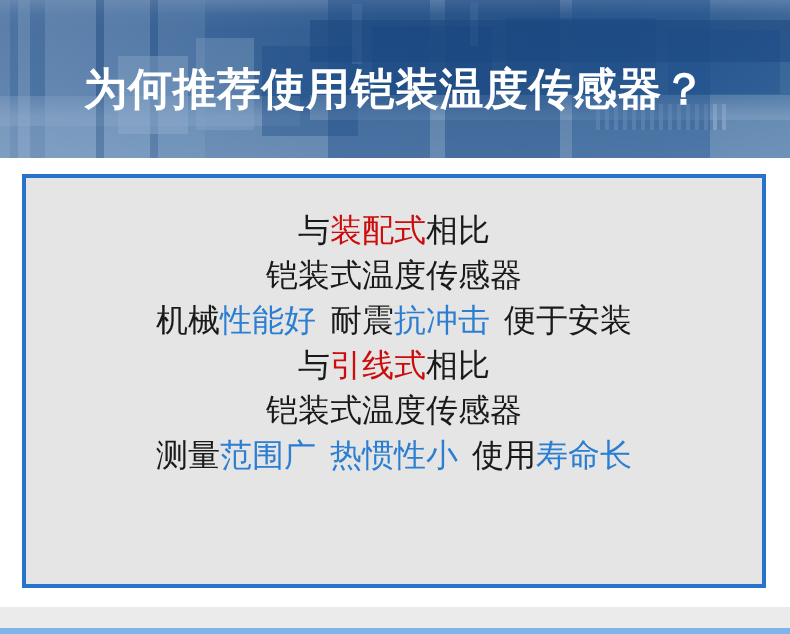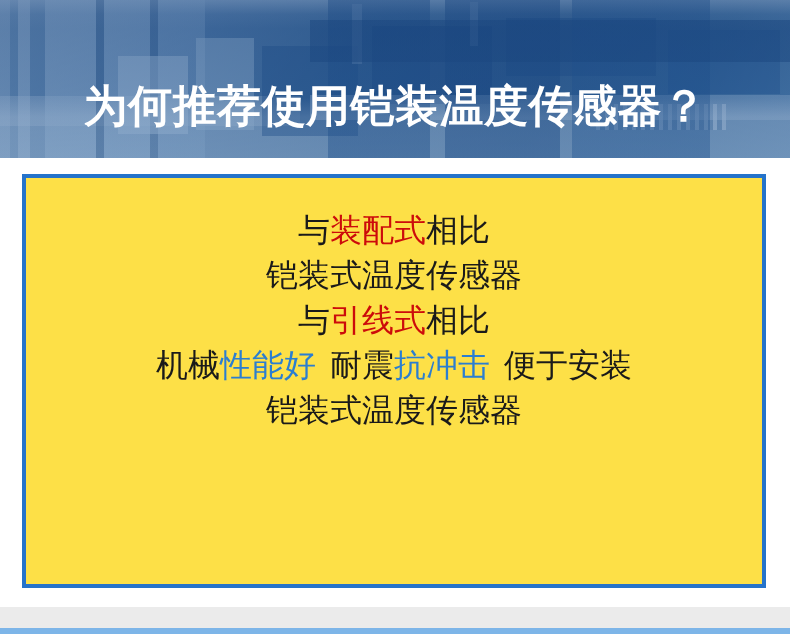--- a/index.html
+++ b/index.html
@@ -105,41 +105,40 @@
     right: 0;
     top: 67px;
     text-align: center;
     color: #ffffff;
     font-size: 44px;
     font-weight: bold;
     letter-spacing: 0.5px;
     line-height: 1;
     white-space: nowrap;
     font-family: "DejaVu Sans", "Liberation Sans", sans-serif;
-    margin-top: 17px;
   }
 
   
   .card {
     position: absolute;
     left: 0;
     top: 158px;
     width: 790px;
     height: 449px;
     background: #ffffff;
   }
   .frame {
     position: absolute;
     left: 22px;
     top: 16px;
     width: 744px;
     height: 414px;
     border: 4px solid #2573ca;
     box-sizing: border-box;
-    background: #fde047;
+    background: #e5e5e5;
   }
 
   .lines {
     position: absolute;
     left: 0;
     right: 0;
     top: 30px;
     text-align: center;
   }
   .line {
@@ -190,23 +189,24 @@
     </div>
     <div class="hero-tint"></div>
     <div class="hero-title">为何推荐使用铠装温度传感器？</div>
   </div>
 
   <div class="card">
     <div class="frame">
       <div class="lines" id="lines-container">
           <div class="line"><span>与</span><span class="hl-red">装配式</span><span>相比</span></div>
           <div class="line"><span>铠装式温度传感器</span></div>
+          <div class="line"><span>机械</span><span class="hl-blue">性能好</span><span class="gap"></span><span>耐震</span><span class="hl-blue">抗冲击</span><span class="gap"></span><span>便于安装</span></div>
           <div class="line"><span>与</span><span class="hl-red">引线式</span><span>相比</span></div>
-          <div class="line"><span>机械</span><span class="hl-blue">性能好</span><span class="gap"></span><span>耐震</span><span class="hl-blue">抗冲击</span><span class="gap"></span><span>便于安装</span></div>
           <div class="line"><span>铠装式温度传感器</span></div>
+          <div class="line"><span>测量</span><span class="hl-blue">范围广</span><span class="gap"></span><span class="hl-blue">热惯性小</span><span class="gap"></span><span>使用</span><span class="hl-blue">寿命长</span></div>
         </div>
     </div>
   </div>
 
   <div class="band-gray"></div>
   <div class="band-blue"></div>
 
 </div>
 
 </body></html>

